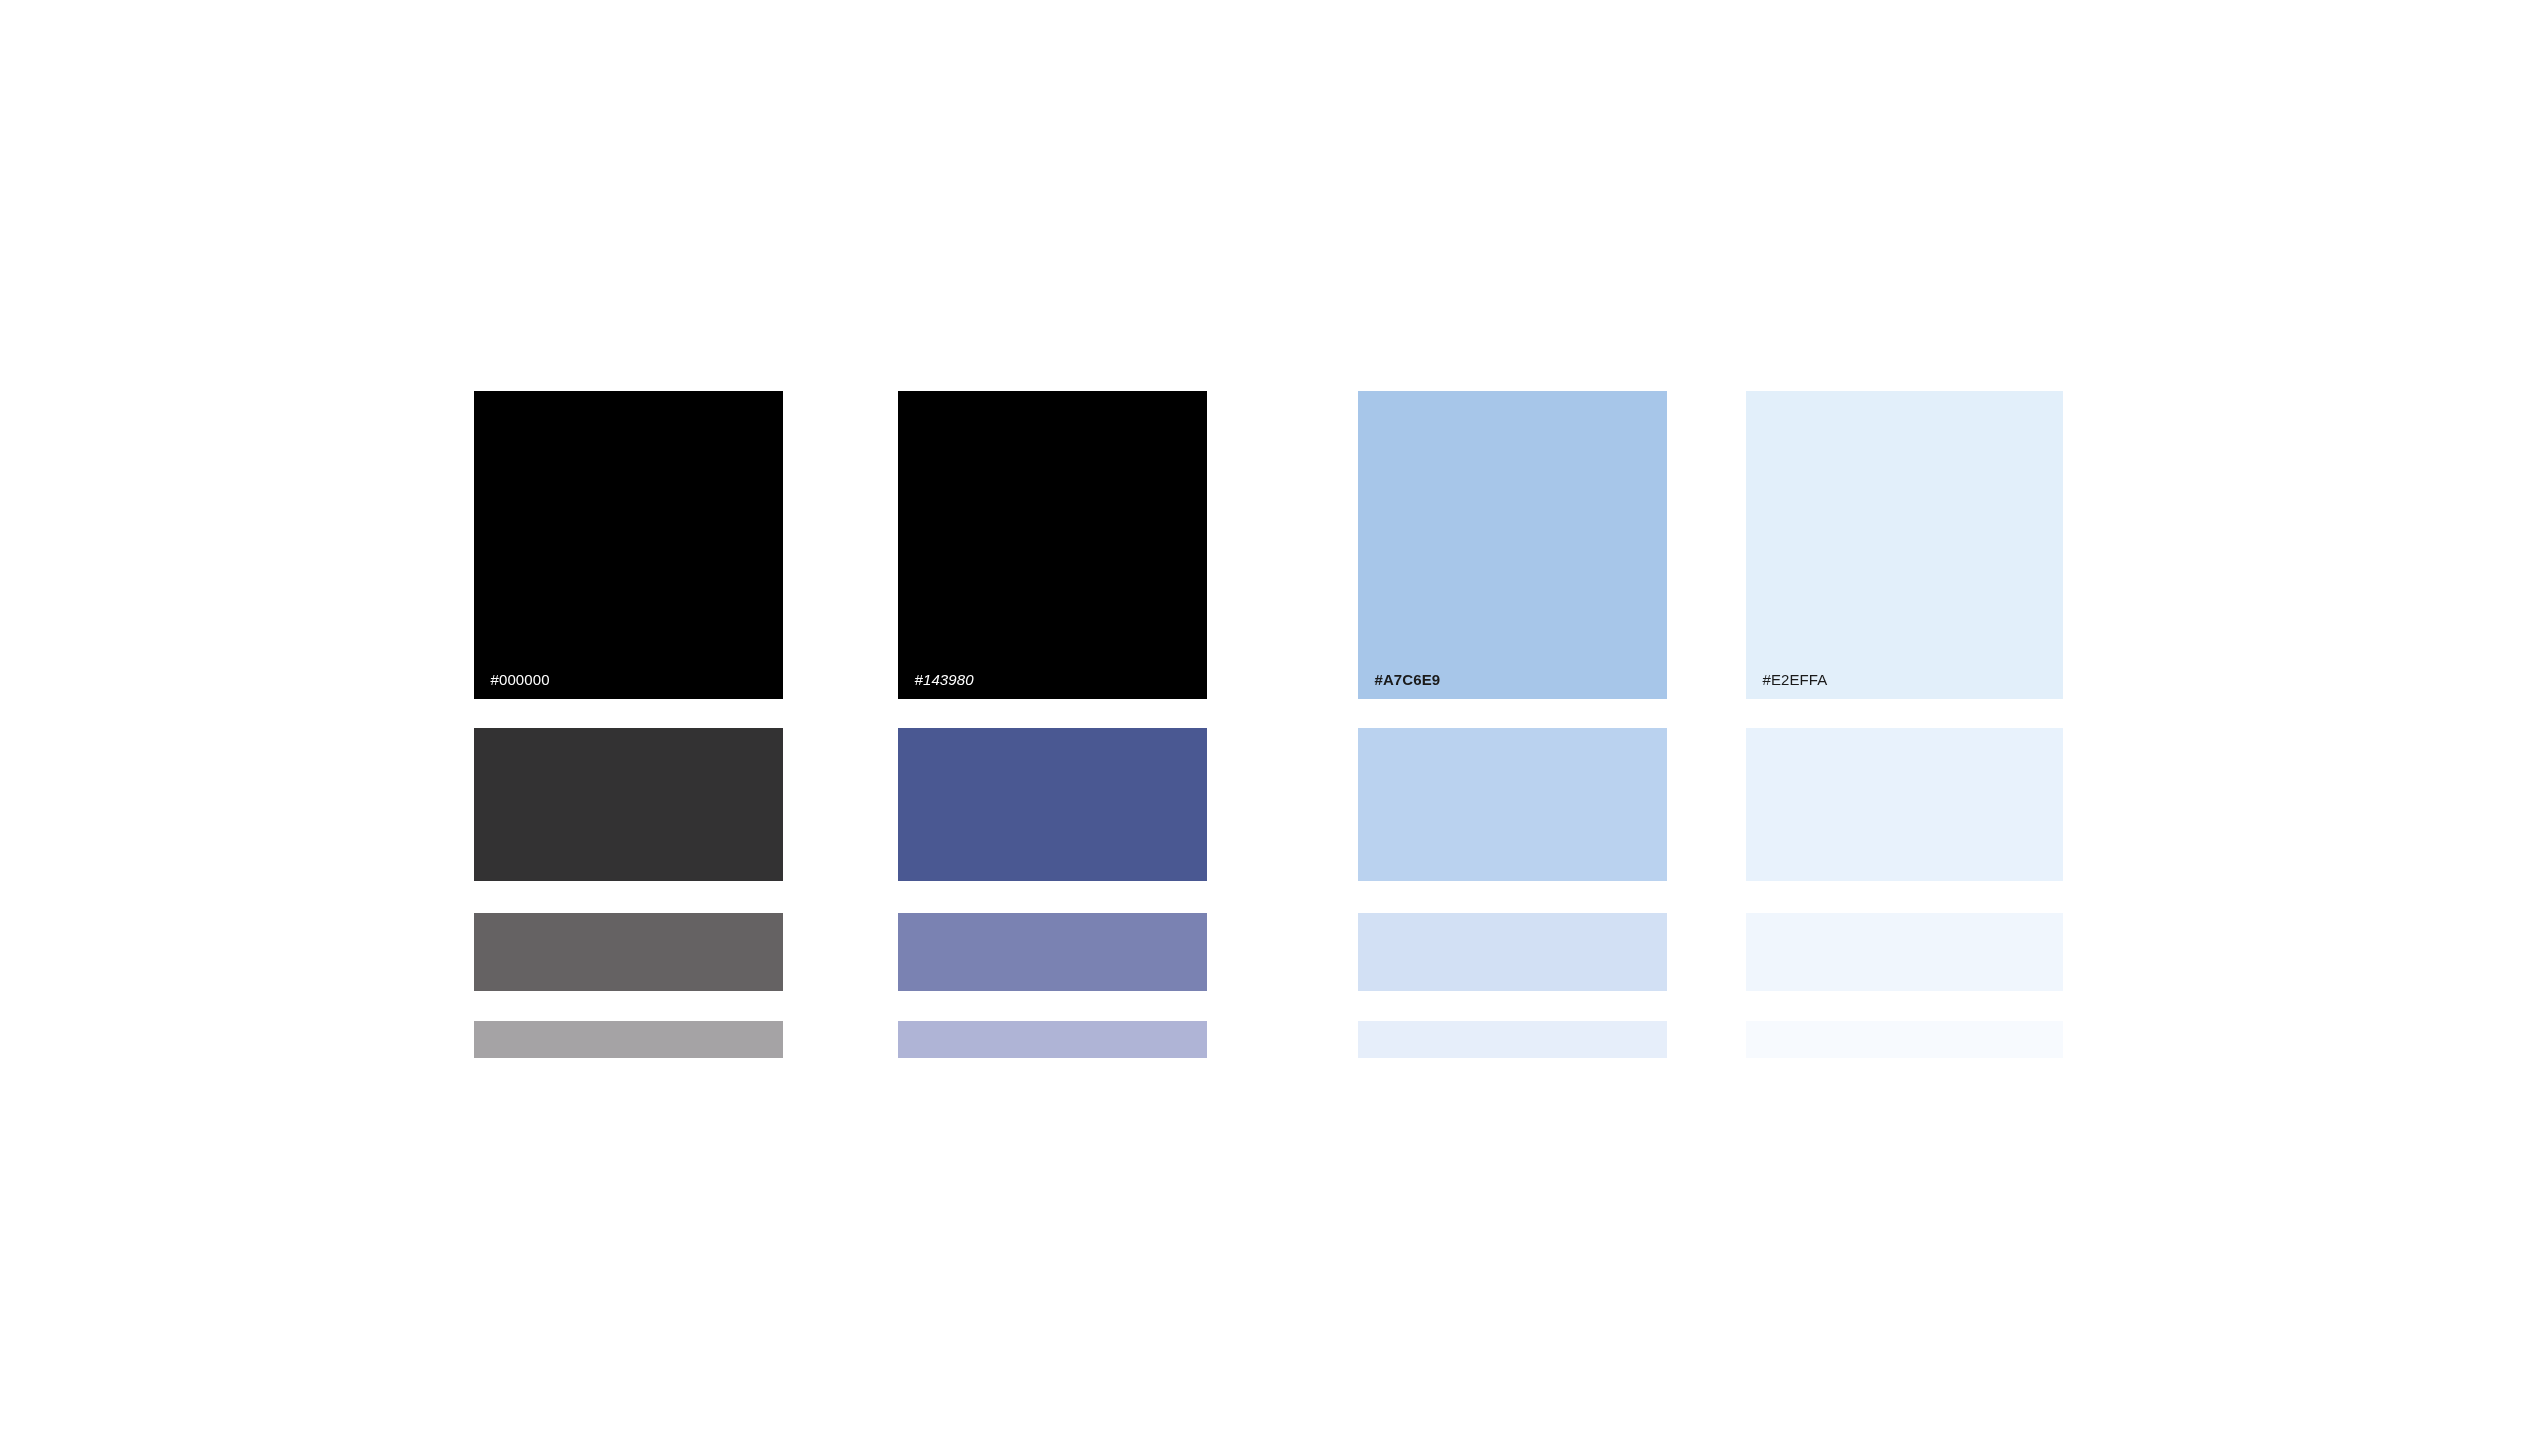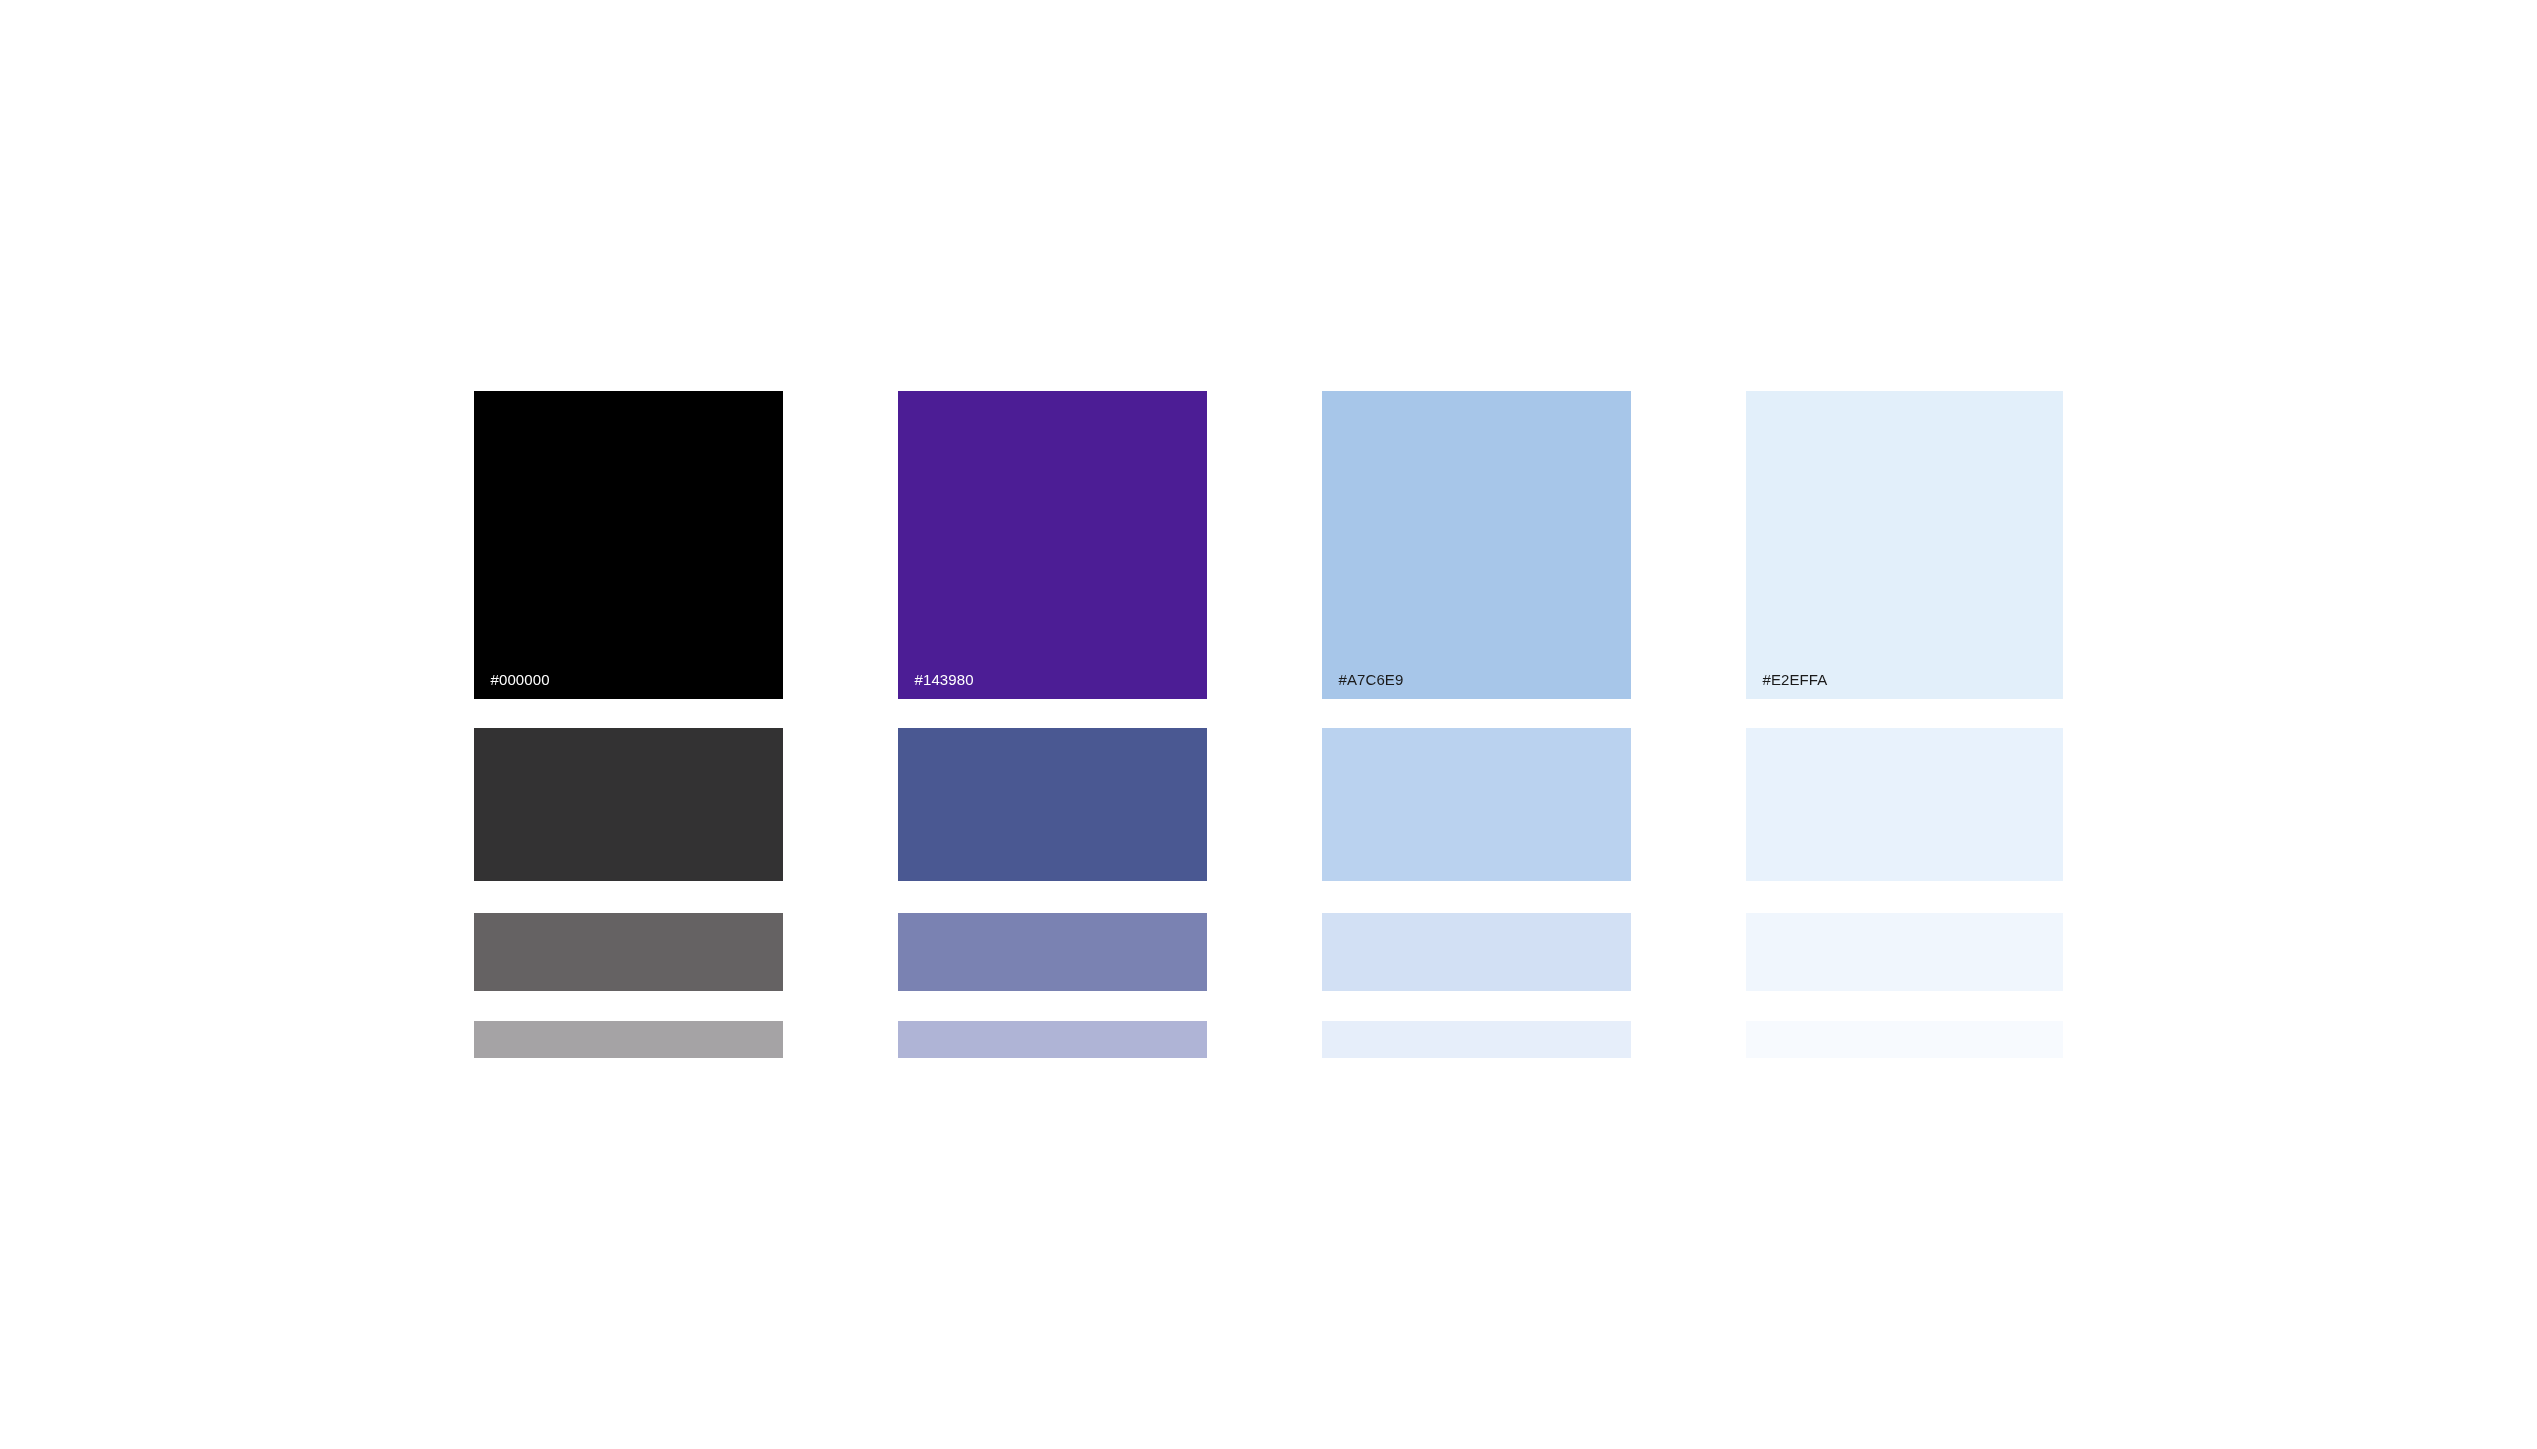--- a/index.html
+++ b/index.html
@@ -26,21 +26,21 @@
   }
 
   .palette-column {
     position: absolute;
     top: 0;
     width: 309px;
     height: 100%;
   }
   .palette-column.col-0 { left: 0px; }
   .palette-column.col-1 { left: 424px; }
-  .palette-column.col-2 { left: 848px; }
+  .palette-column.col-2 { left: 884px; font-weight: bold; }
   .palette-column.col-3 { left: 1272px; padding-left: 8px; }
 
   .swatch {
     position: absolute;
     left: 0;
     width: 100%;
     box-sizing: border-box;
   }
   .swatch.row-0 { top: 0px;    height: 308px; }
   .swatch.row-1 { top: 337px;  height: 153px; }
@@ -64,21 +64,21 @@
 <div id="palette-grid">
     <div class="palette-column col-0">
       <div class="swatch row-0" style="background-color: rgb(0, 0, 0);">
         <span class="swatch-label" style="color: rgb(255, 255, 255);">#000000</span>
       </div>
       <div class="swatch row-1" style="background-color: rgb(51, 50, 51);"></div>
       <div class="swatch row-2" style="background-color: rgb(101, 98, 99);"></div>
       <div class="swatch row-3" style="background-color: rgb(165, 163, 165);"></div>
     </div>
     <div class="palette-column col-1">
-      <div class="swatch row-0" style="background-color: #4c1d95;">
+      <div class="swatch row-0" style="background-color: #000000; font-style: italic;">
         <span class="swatch-label" style="color: rgb(255, 255, 255);">#143980</span>
       </div>
       <div class="swatch row-1" style="background-color: rgb(74, 88, 146);"></div>
       <div class="swatch row-2" style="background-color: rgb(122, 130, 178);"></div>
       <div class="swatch row-3" style="background-color: rgb(175, 180, 214);"></div>
     </div>
     <div class="palette-column col-2">
       <div class="swatch row-0" style="background-color: rgb(167, 198, 233);">
         <span class="swatch-label" style="color: rgb(26, 26, 26);">#A7C6E9</span>
       </div>

